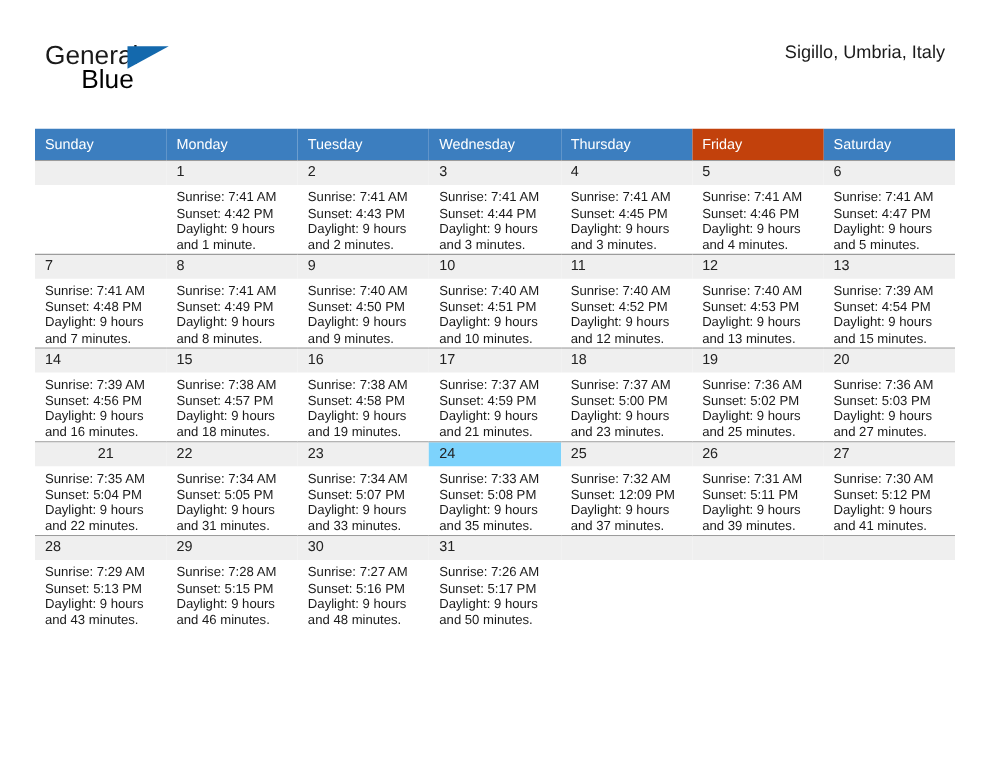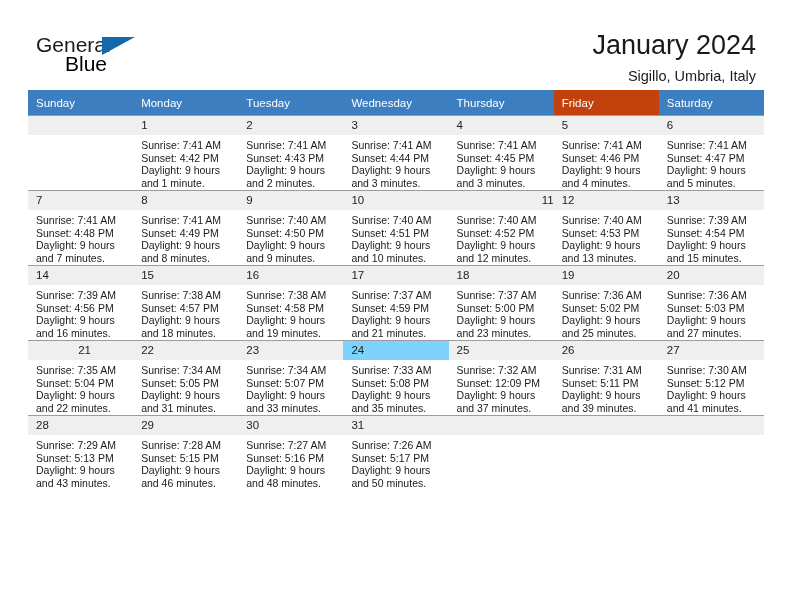--- a/index.html
+++ b/index.html
@@ -82,21 +82,21 @@
     color: #1a1a1a;
     line-height: 22px;
     margin-top: 3px;
     white-space: nowrap;
   }
 
   
   .calendar {
     position: absolute;
     left: 28px;
-    top: 90px;
+    top: 103px;
     width: 736px;
     border-collapse: collapse;
     table-layout: fixed;
   }
   .calendar th {
     background: #3c7ebf;
     color: #ffffff;
     font-weight: normal;
     font-size: 11.5px;
     text-align: left;
@@ -149,21 +149,20 @@
 
   <div class="header">
 
     <div class="brand">
       <span class="brand-general">General</span>
       <span class="brand-tri" style="border-left-color: rgb(20, 105, 173);"></span>
       <span class="brand-blue" style="color: #000000;">Blue</span>
     </div>
 
     <div class="title-block">
-      <div class="cal-title">January 2024</div>
       <div class="cal-sub">Sigillo, Umbria, Italy</div>
     </div>
 
   </div>
 
   <table class="calendar">
     <thead>
       <tr>
         <th style="background: rgb(60, 126, 191);">Sunday</th>
         <th style="background: rgb(60, 126, 191);">Monday</th>
@@ -288,21 +287,21 @@
               <div class="details">
                 <div>Sunrise: 7:40 AM</div>
                 <div>Sunset: 4:51 PM</div>
                 <div>Daylight: 9 hours</div>
                 <div>and 10 minutes.</div>
               </div>
             </div>
           </td>
           <td>
             <div class="cell-inner">
-              <span class="daynum" style="background: rgb(239, 239, 239); text-align: right;">11</span>
+              <span class="daynum" style="background: rgb(239, 239, 239);">11</span>
               <div class="details">
                 <div>Sunrise: 7:40 AM</div>
                 <div>Sunset: 4:52 PM</div>
                 <div>Daylight: 9 hours</div>
                 <div>and 12 minutes.</div>
               </div>
             </div>
           </td>
           <td>
             <div class="cell-inner">

